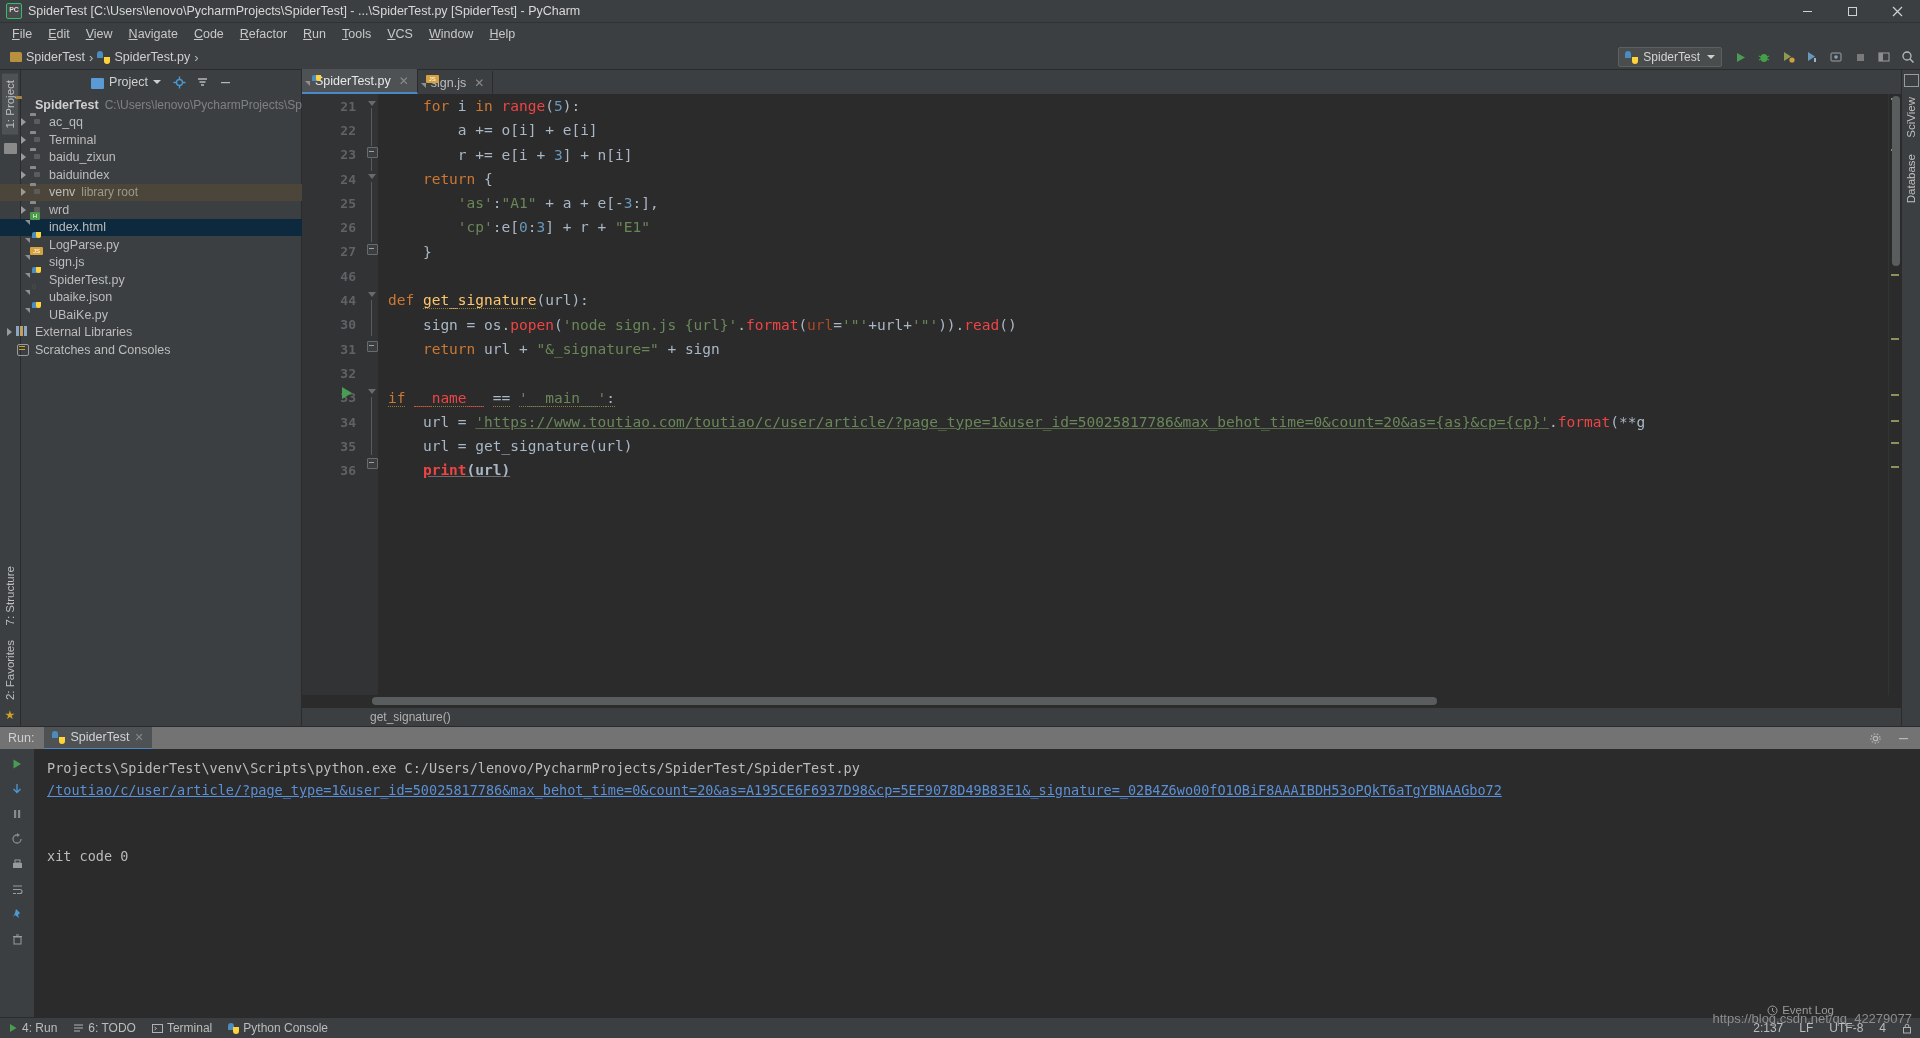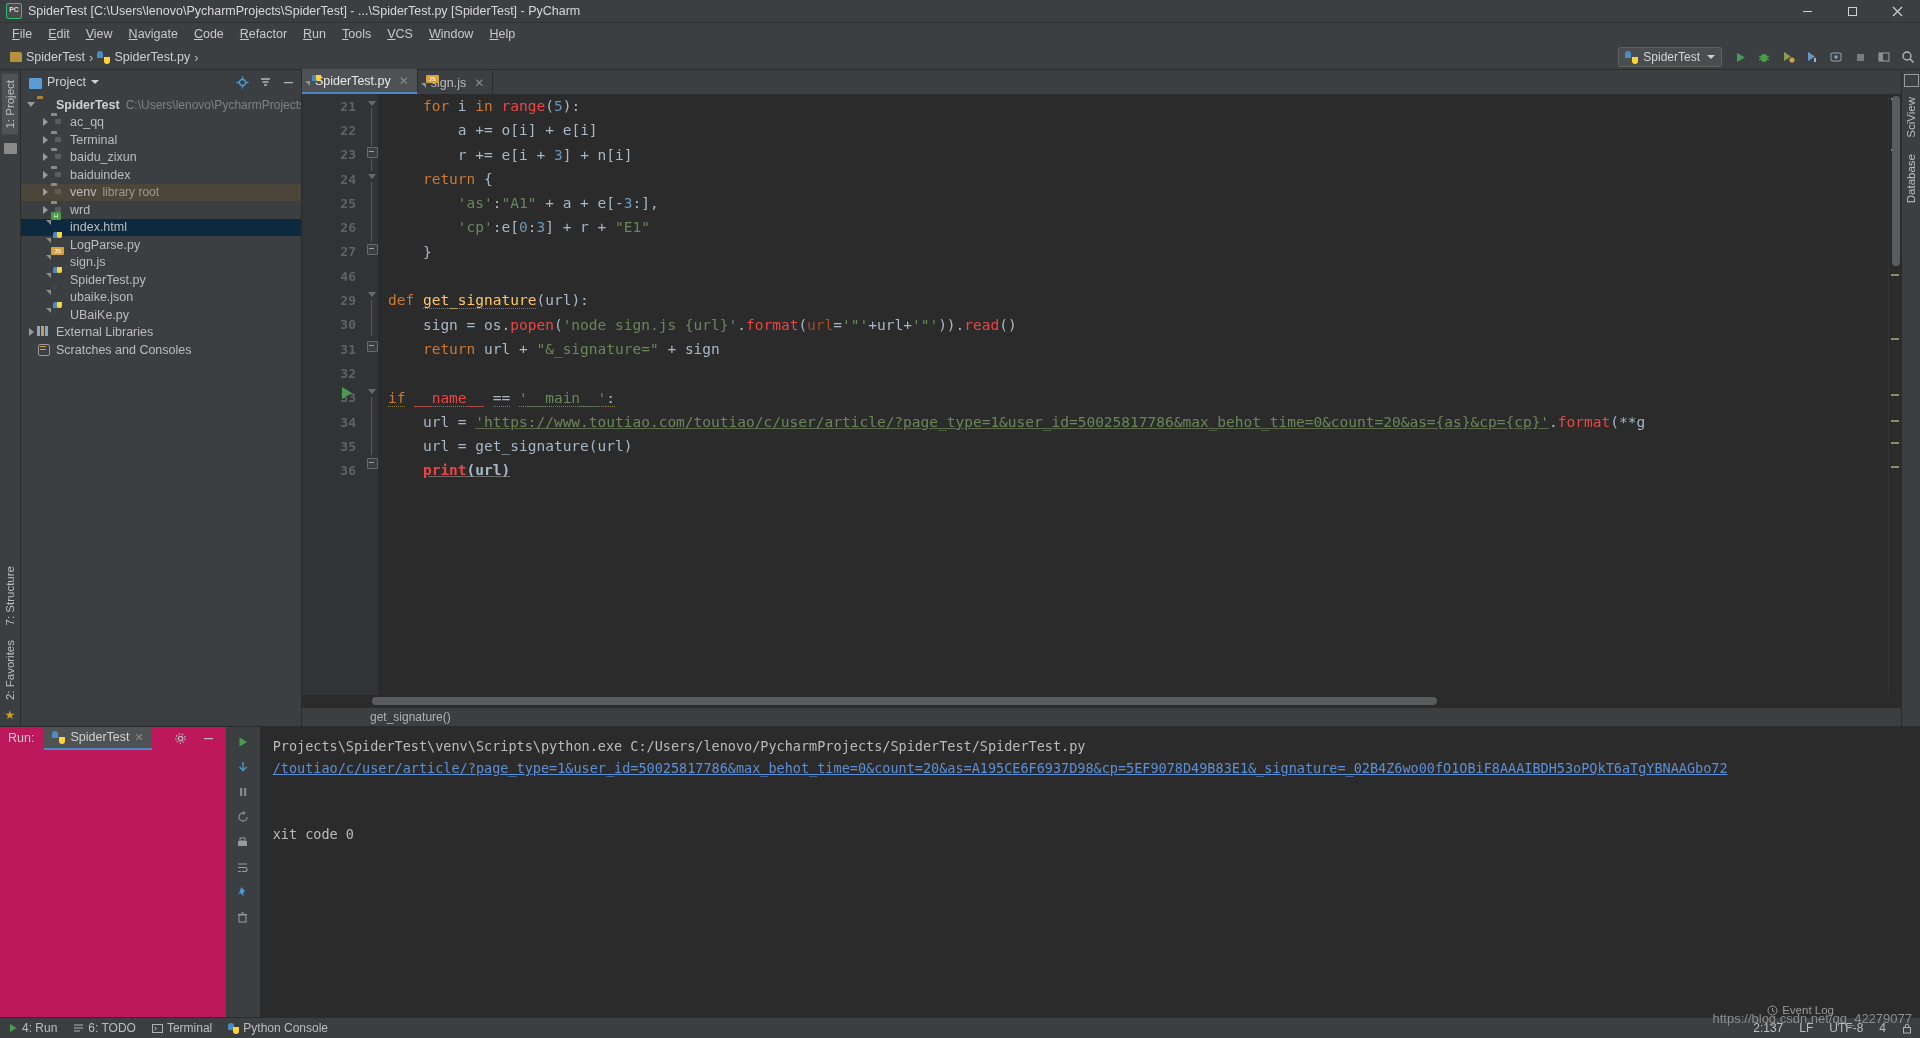--- a/index.html
+++ b/index.html
@@ -47,21 +47,21 @@
   
   .leftrail{width:20px;background:#3c3f41;border-right:1px solid #2b2b2b;flex:none;
             display:flex;flex-direction:column;justify-content:space-between;align-items:center;padding:4px 0;}
   .vtab{writing-mode:vertical-rl;transform:rotate(180deg);font-size:11.5px;color:#bfbfbf;
         padding:6px 2px;white-space:nowrap;}
   .vtab.active{background:#4e5254;}
   .rail-grp{display:flex;flex-direction:column;align-items:center;gap:2px;}
 
   
   .project{width:280px;background:#3c3f41;display:flex;flex-direction:column;flex:none;
-           border-right:1px solid #2b2b2b;}
+           border-right:1px solid #2b2b2b;align-items:center;}
   .proj-head{height:24px;display:flex;align-items:center;padding:0 4px 0 8px;gap:5px;flex:none;}
   .proj-title{font-size:12.5px;color:#d0d0d0;}
   .proj-caret{border-left:4px solid transparent;border-right:4px solid transparent;
               border-top:4px solid #cfcfcf;}
   .proj-head .spacer{flex:1;}
   .proj-ico{width:18px;height:18px;display:flex;align-items:center;justify-content:center;}
   .tree{flex:1;overflow:hidden;padding-top:2px;font-size:12.5px;}
   .trow{height:17.5px;display:flex;align-items:center;white-space:nowrap;padding-left:4px;}
   .trow.sel{background:#0d293e;}
   .trow.hl{background:#4b4639;}
@@ -131,21 +131,21 @@
   .hscroll{position:absolute;height:8px;top:2px;background:#5a5d5e;border-radius:4px;}
 
   .breadcrumb-bot{height:18px;background:#3c3f41;display:flex;align-items:center;
                   padding-left:68px;font-size:12px;color:#b0b0b0;flex:none;border-top:1px solid #2b2b2b;}
 
   
   .rightrail{width:18px;background:#3c3f41;border-left:1px solid #2b2b2b;flex:none;
              display:flex;flex-direction:column;align-items:center;padding-top:4px;gap:4px;}
 
   
-  .runpanel{height:290px;flex:none;background:#be185d;display:flex;flex-direction:row;
+  .runpanel{height:290px;flex:none;background:#737373;display:flex;flex-direction:column;
             border-top:1px solid #2b2b2b;}
   .run-head{height:22px;display:flex;align-items:center;flex:none;padding-left:8px;gap:10px;}
   .run-label{font-size:12.5px;color:#cfcfcf;}
   .run-tab{height:21px;display:flex;align-items:center;gap:5px;padding:0 8px;font-size:12.5px;
            color:#d2d2d2;background:#4e5254;border-bottom:2px solid #4a88c7;}
   .run-head .spacer{flex:1;}
   .run-body{flex:1;display:flex;min-height:0;}
   .run-side{width:34px;flex:none;background:#3c3f41;display:flex;flex-direction:column;
             align-items:center;padding-top:6px;gap:7px;border-right:1px solid #2b2b2b;}
   .rs-ico{width:20px;height:18px;display:flex;align-items:center;justify-content:center;}
@@ -449,21 +449,21 @@
       <div class="code-area">
         <div class="gutter" id="gutter">
             <div class="gline">21</div>
             <div class="gline">22</div>
             <div class="gline">23</div>
             <div class="gline">24</div>
             <div class="gline">25</div>
             <div class="gline">26</div>
             <div class="gline">27</div>
             <div class="gline">46</div>
-            <div class="gline">29</div>
+            <div class="gline">44</div>
             <div class="gline">30</div>
             <div class="gline">31</div>
             <div class="gline">32</div>
             <div class="gline">33</div>
             <div class="gline">34</div>
             <div class="gline">35</div>
             <div class="gline">36</div>
           </div>
         <div class="fold-col">
 

